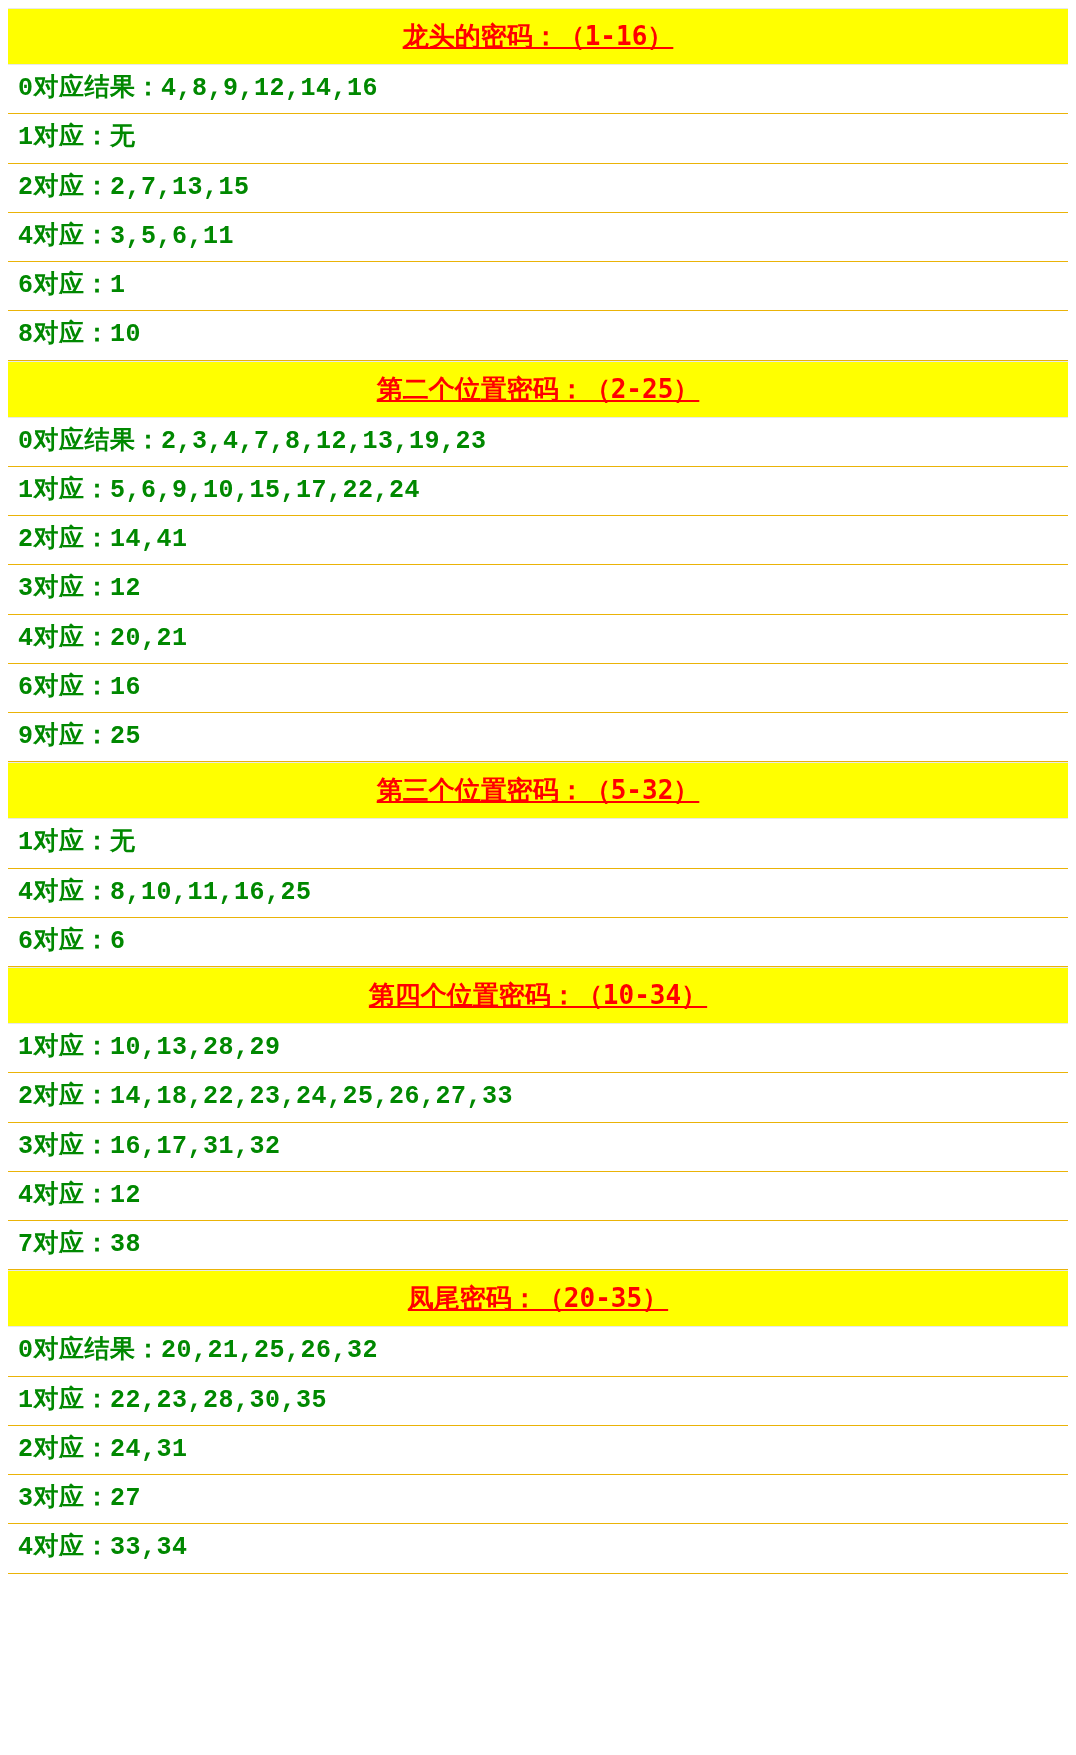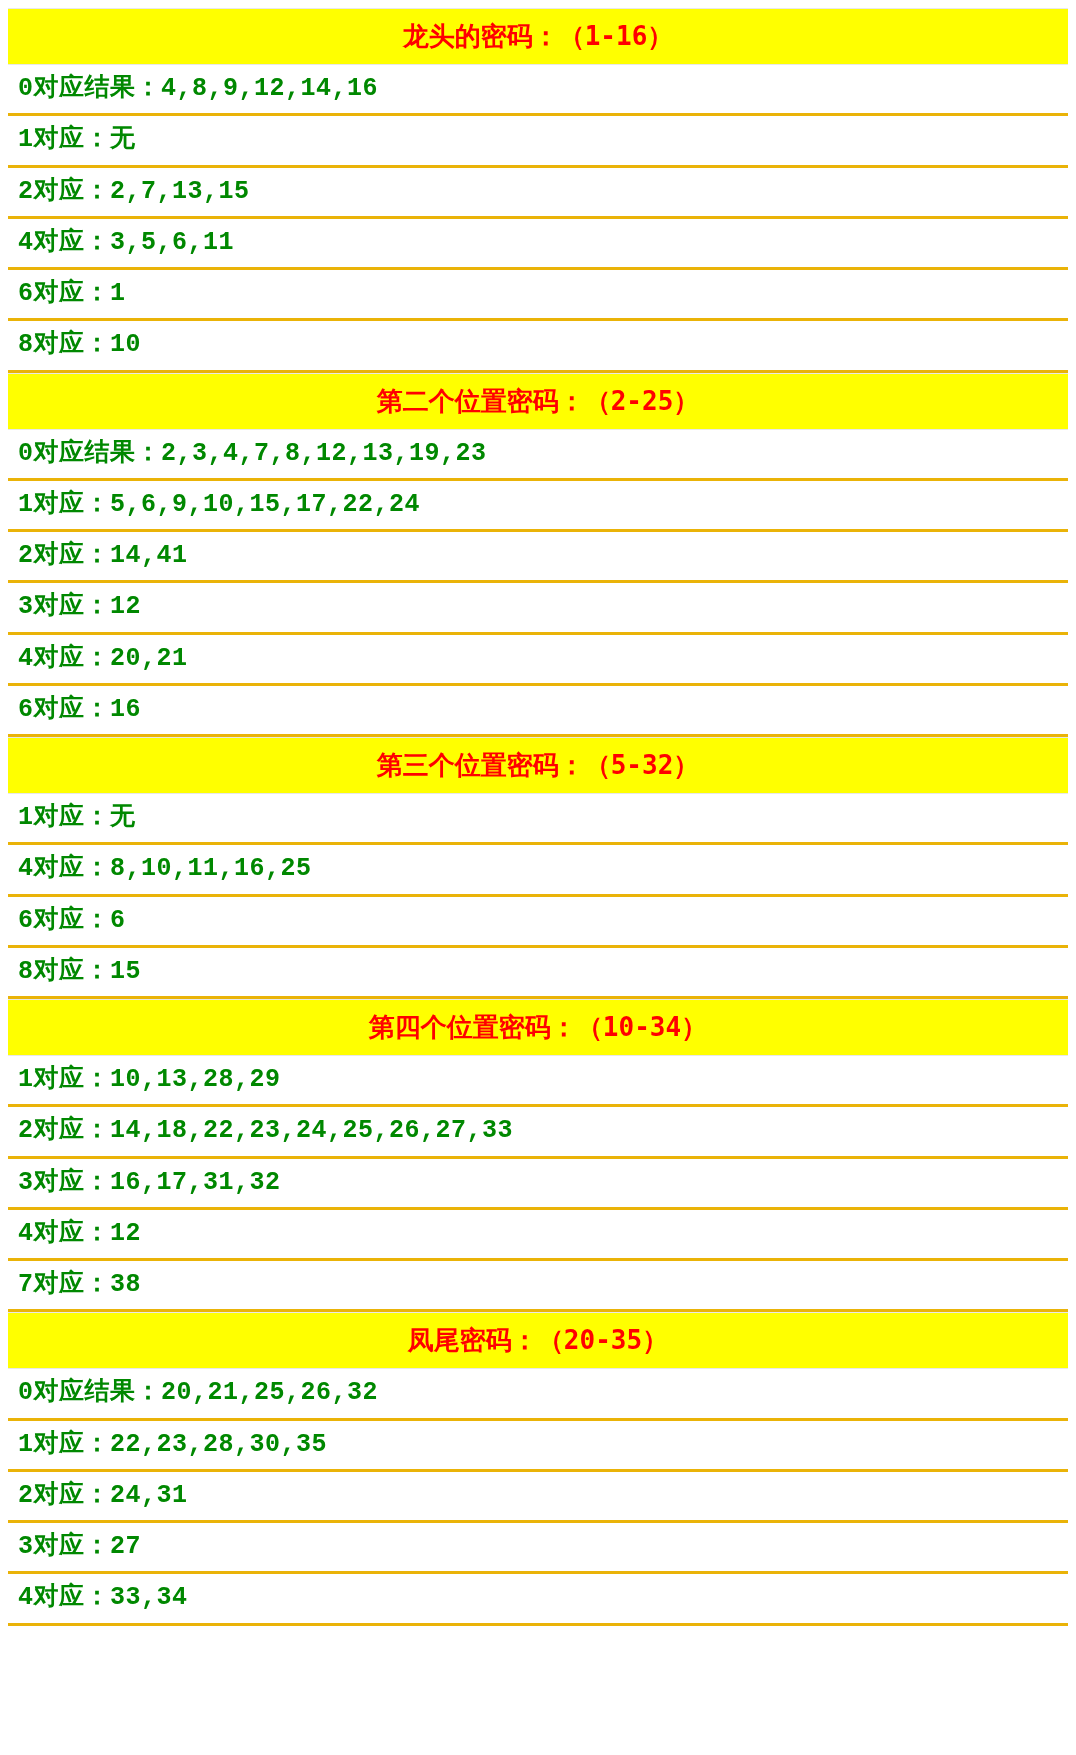--- a/index.html
+++ b/index.html
@@ -19,28 +19,29 @@
     .header-row {
       background: #ffff00;
       color: #ff0000;
       text-align: center;
       font-size: 26px;
       font-weight: bold;
       padding: 10px 4px;
       border: 1px solid #e8e8e8;
       border-left: none;
       border-right: none;
+      text-decoration: underline;
     }
     .data-row {
       background: #ffffff;
       color: #008800;
       font-size: 25px;
       font-weight: bold;
       padding: 6px 6px 6px 10px;
-      border-bottom: 3px solid #eab308;
+      border-bottom: 1px solid #eab308;
       line-height: 1.45;
       font-family: "Consolas", "Courier New", "SimSun", monospace;
       letter-spacing: 0.5px;
     }
     .section {
       margin-bottom: 0px;
     }
   </style>
 </head>
 <body>
@@ -56,27 +57,27 @@
       <div class="data-row">8对应：10</div>
     </div>
     <div class="section">
       <div class="header-row">第二个位置密码：（2-25）</div>
       <div class="data-row">0对应结果：2,3,4,7,8,12,13,19,23</div>
       <div class="data-row">1对应：5,6,9,10,15,17,22,24</div>
       <div class="data-row">2对应：14,41</div>
       <div class="data-row">3对应：12</div>
       <div class="data-row">4对应：20,21</div>
       <div class="data-row">6对应：16</div>
+      <div class="data-row">9对应：25</div>
     </div>
     <div class="section">
       <div class="header-row">第三个位置密码：（5-32）</div>
       <div class="data-row">1对应：无</div>
       <div class="data-row">4对应：8,10,11,16,25</div>
       <div class="data-row">6对应：6</div>
-      <div class="data-row">8对应：15</div>
     </div>
     <div class="section">
       <div class="header-row">第四个位置密码：（10-34）</div>
       <div class="data-row">1对应：10,13,28,29</div>
       <div class="data-row">2对应：14,18,22,23,24,25,26,27,33</div>
       <div class="data-row">3对应：16,17,31,32</div>
       <div class="data-row">4对应：12</div>
       <div class="data-row">7对应：38</div>
     </div>
     <div class="section">

